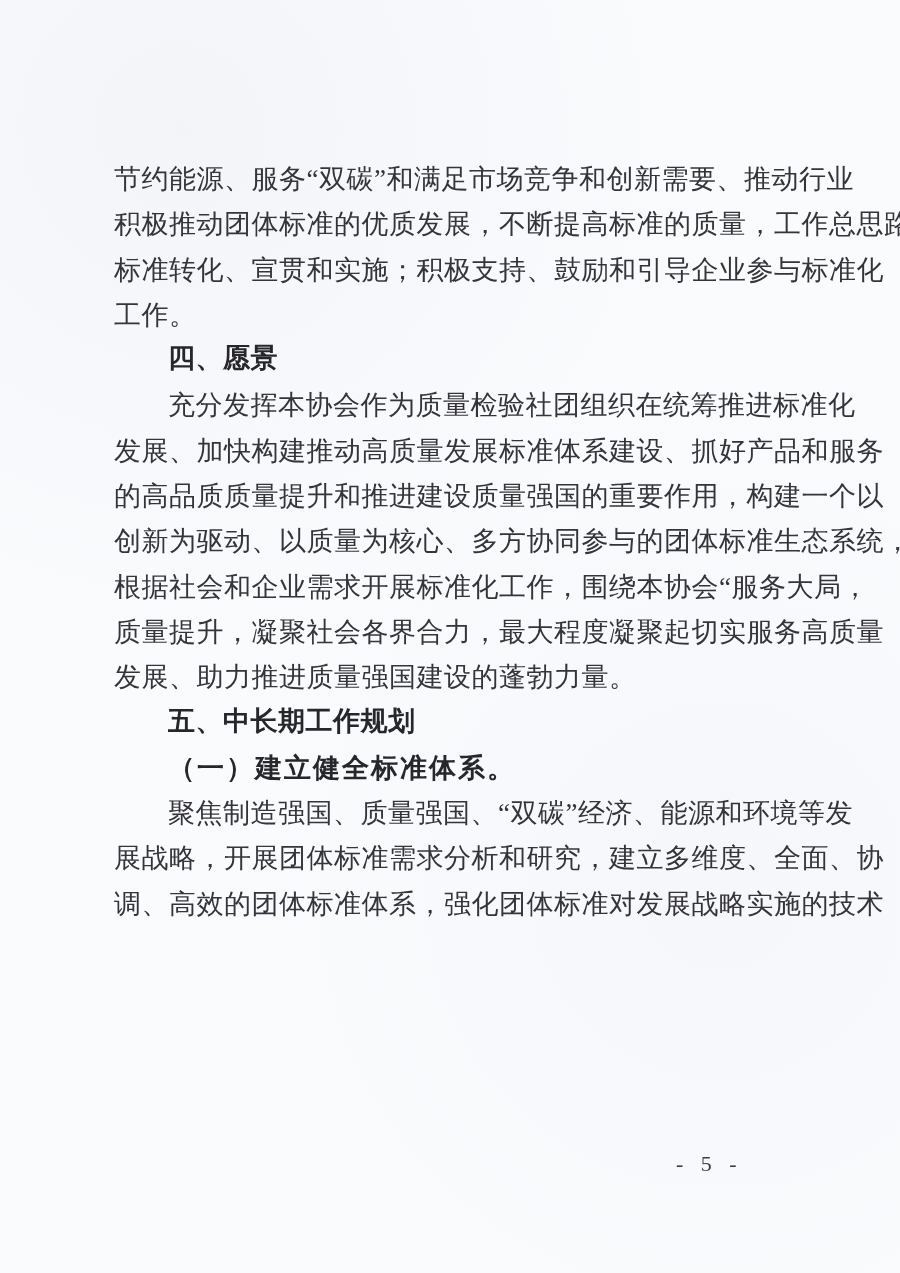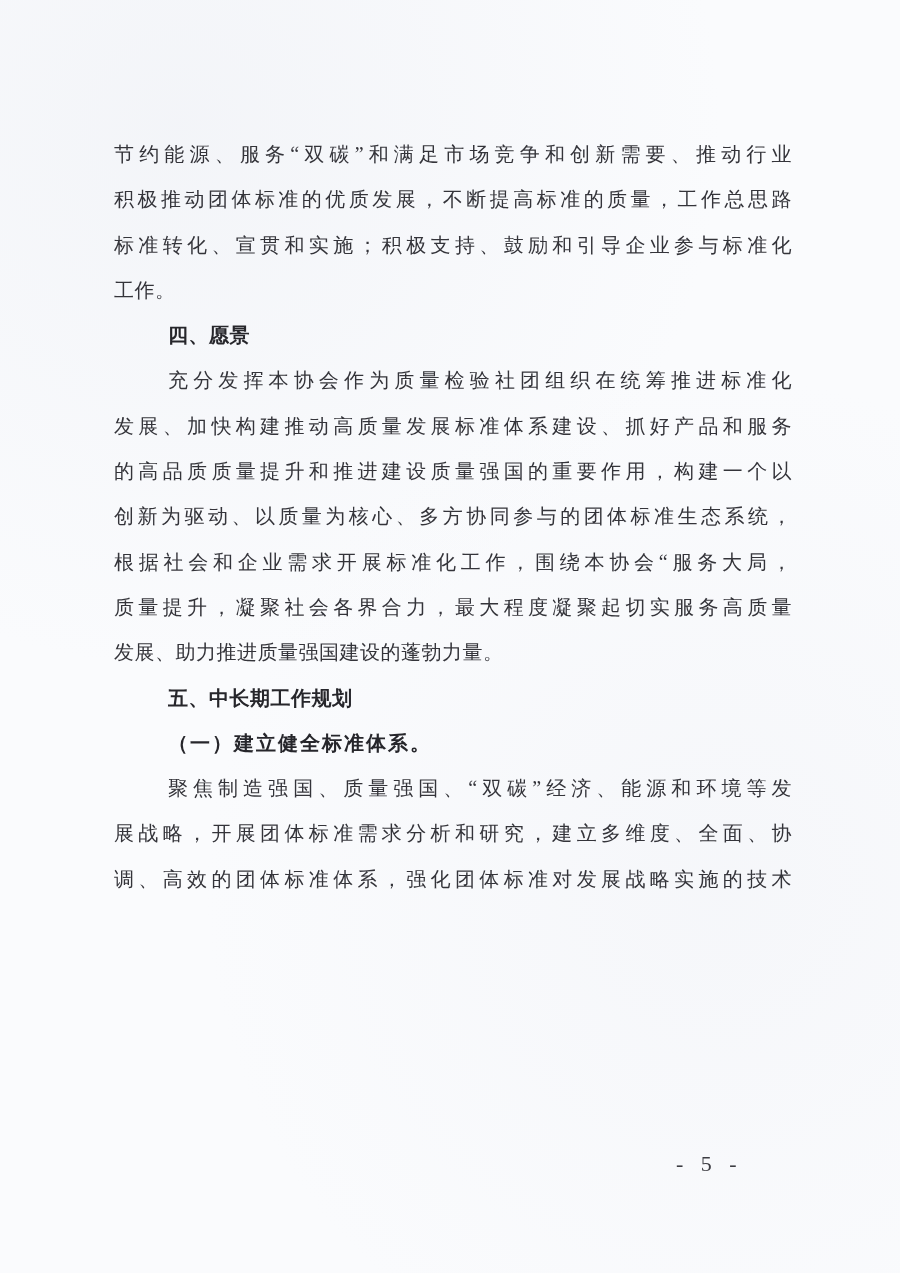--- a/index.html
+++ b/index.html
@@ -19,41 +19,41 @@
     position: absolute;
     inset: 0;
     background:
       radial-gradient(circle at 20% 10%, rgba(230,233,240,0.35), rgba(250,251,253,0) 40%),
       radial-gradient(circle at 80% 70%, rgba(235,237,243,0.3), rgba(250,251,253,0) 45%),
       #fafbfd;
   }
   .text-block {
     position: absolute;
     left: 114px;
-    top: 132px;
+    top: 157px;
     width: 678px;
     color: #34343a;
-    font-size: 20px;
+    font-size: 27px;
     line-height: 45.3px;
   }
   .line {
     height: 45.3px;
     white-space: nowrap;
     text-align: justify;
     text-align-last: justify;
     letter-spacing: 0.5px;
   }
   .line.end {
     text-align-last: left;
   }
   .line.indent {
     padding-left: 54px;
   }
   .line.h {
-    font-family: Liberation Sans, sans-serif;
+    font-family: Liberation Mono, monospace;
     font-weight: bold;
     color: #26262b;
   }
   .line.sub {
     font-weight: bold;
     color: #26262b;
     letter-spacing: 2px;
   }
   .page-number {
     position: absolute;

